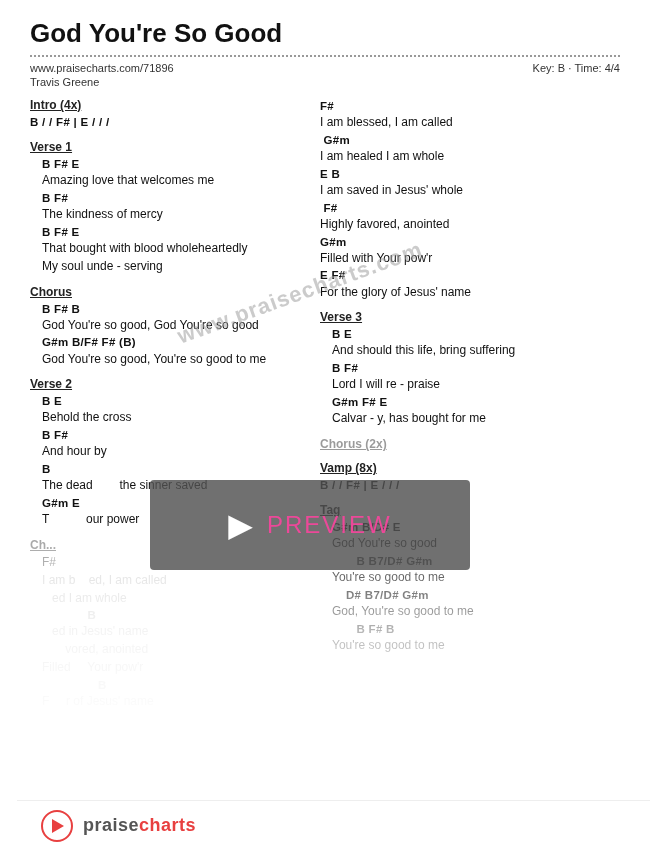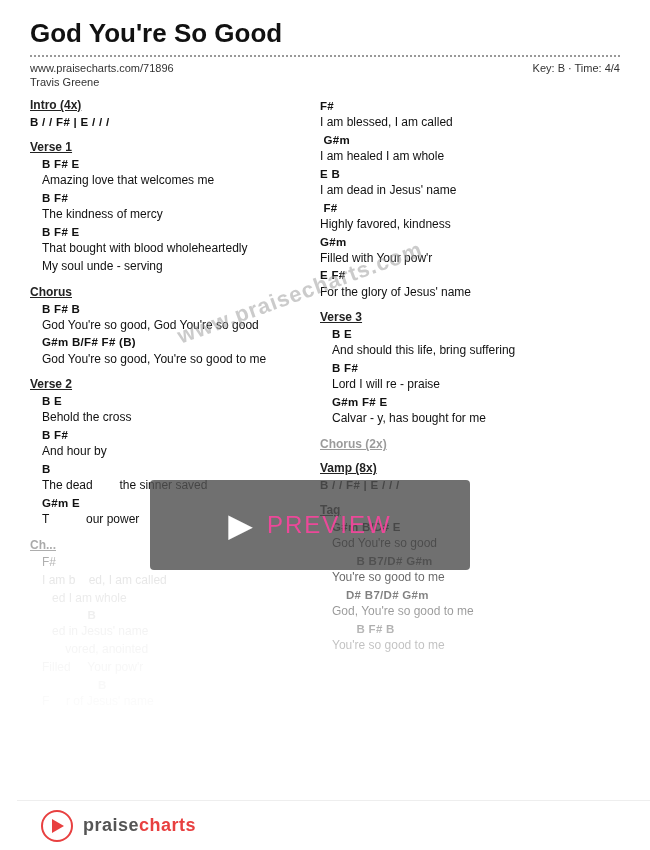--- a/index.html
+++ b/index.html
@@ -255,23 +255,23 @@
     </div>
 
     <div class="col-right">
 
       <div class="section-block">
         <div class="chord-line">F#</div>
         <div class="lyric-line">I am blessed, I am called</div>
         <div class="chord-line">&nbsp;G#m</div>
         <div class="lyric-line">I am healed I am whole</div>
         <div class="chord-line">E              B</div>
-        <div class="lyric-line">I am dead in Jesus' name</div>
+        <div class="lyric-line">I am saved in Jesus' whole</div>
         <div class="chord-line">&nbsp;F#</div>
-        <div class="lyric-line">Highly favored, kindness</div>
+        <div class="lyric-line">Highly favored, anointed</div>
         <div class="chord-line">G#m</div>
         <div class="lyric-line">Filled with Your pow'r</div>
         <div class="chord-line">E              F#</div>
         <div class="lyric-line">For the glory of Jesus' name</div>
       </div>
 
       <div class="section-block">
         <div class="section-label">Verse 3</div>
         <div class="chord-line indent">B                    E</div>
         <div class="lyric-line indent">And should this life,   bring suffering</div>

